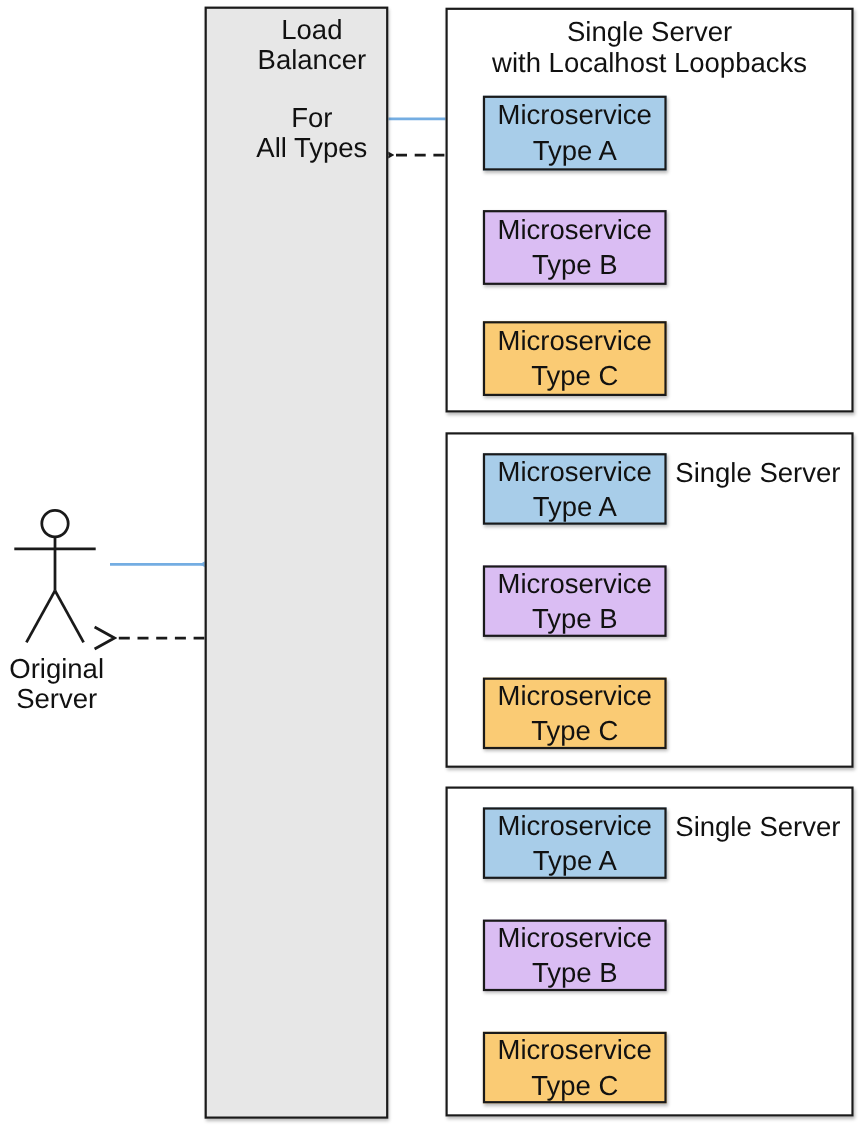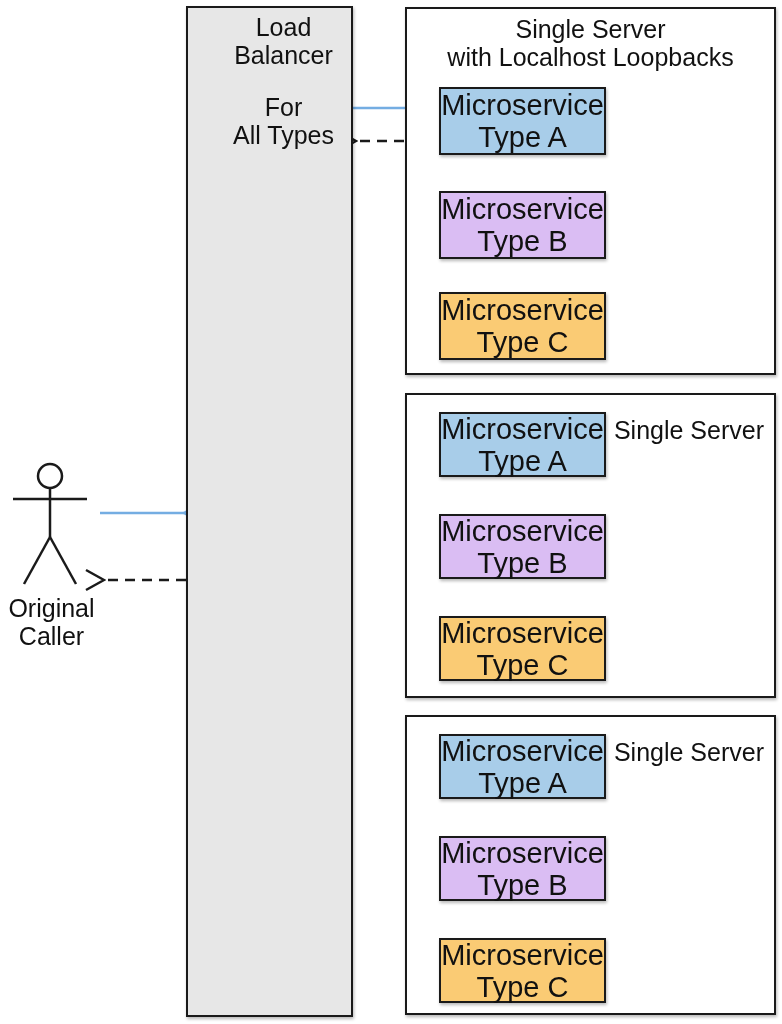--- a/index.html
+++ b/index.html
@@ -72,21 +72,21 @@
     position: absolute;
     left: 32px;
     width: 167px;
     border: 2.5px solid var(--box_border, #1a1a1a);
     box-shadow: 1px 2px 3px rgba(0,0,0,0.28);
     display: flex;
     align-items: center;
     justify-content: center;
     text-align: center;
     white-space: pre-line;
-    font-size: 29px;
+    font-size: 25px;
     line-height: 32px;
   }
   .svc-a { background: var(--service_a_fill, #a8cde9); }
   .svc-b { background: var(--service_b_fill, #dabdf3); }
   .svc-c { background: var(--service_c_fill, #facb74); }
 
   .server-1 .ms { height: 68px; }
   .server-1 .ms-a { top: 78px; }
   .server-1 .ms-b { top: 182px; }
   .server-1 .ms-c { top: 283px; }
@@ -160,21 +160,21 @@
     <line class="shaft shaft-black" x1="438" y1="141" x2="356" y2="141" marker-end="url(#mBlack)"></line>
 
     <polyline class="shaft shaft-purple" points="607,125 744,125 744,208 610,208" marker-end="url(#mPurple)"></polyline>
     <polyline class="shaft shaft-black" points="607,192 727,192 727,141 610,141" marker-end="url(#mBlack)"></polyline>
 
     <polyline class="shaft shaft-orange" points="607,243 744,243 744,327 610,327" marker-end="url(#mOrange)"></polyline>
     <polyline class="shaft shaft-black" points="607,308 727,308 727,258 610,258" marker-end="url(#mBlack)"></polyline>
   </svg>
 
   <div class="caller-label">Original
-Caller</div>
+Server</div>
 
   <div class="lb-box">
     <div class="lb-title">Load
 Balancer</div>
     <div class="lb-sub">For
 All Types</div>
   </div>
 
   <div class="server server-1">
     <div class="server-title-center">Single Server

